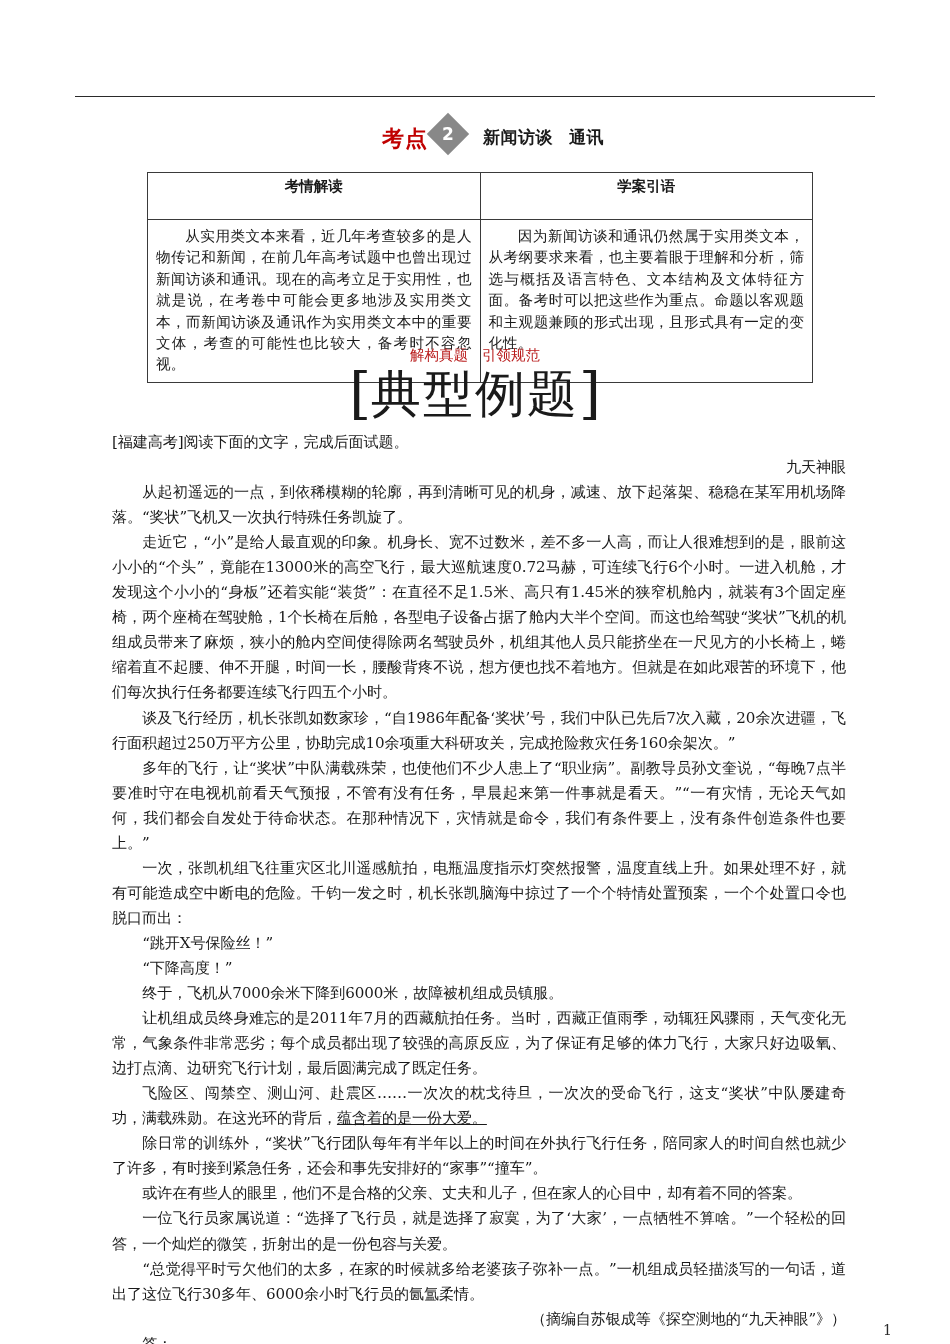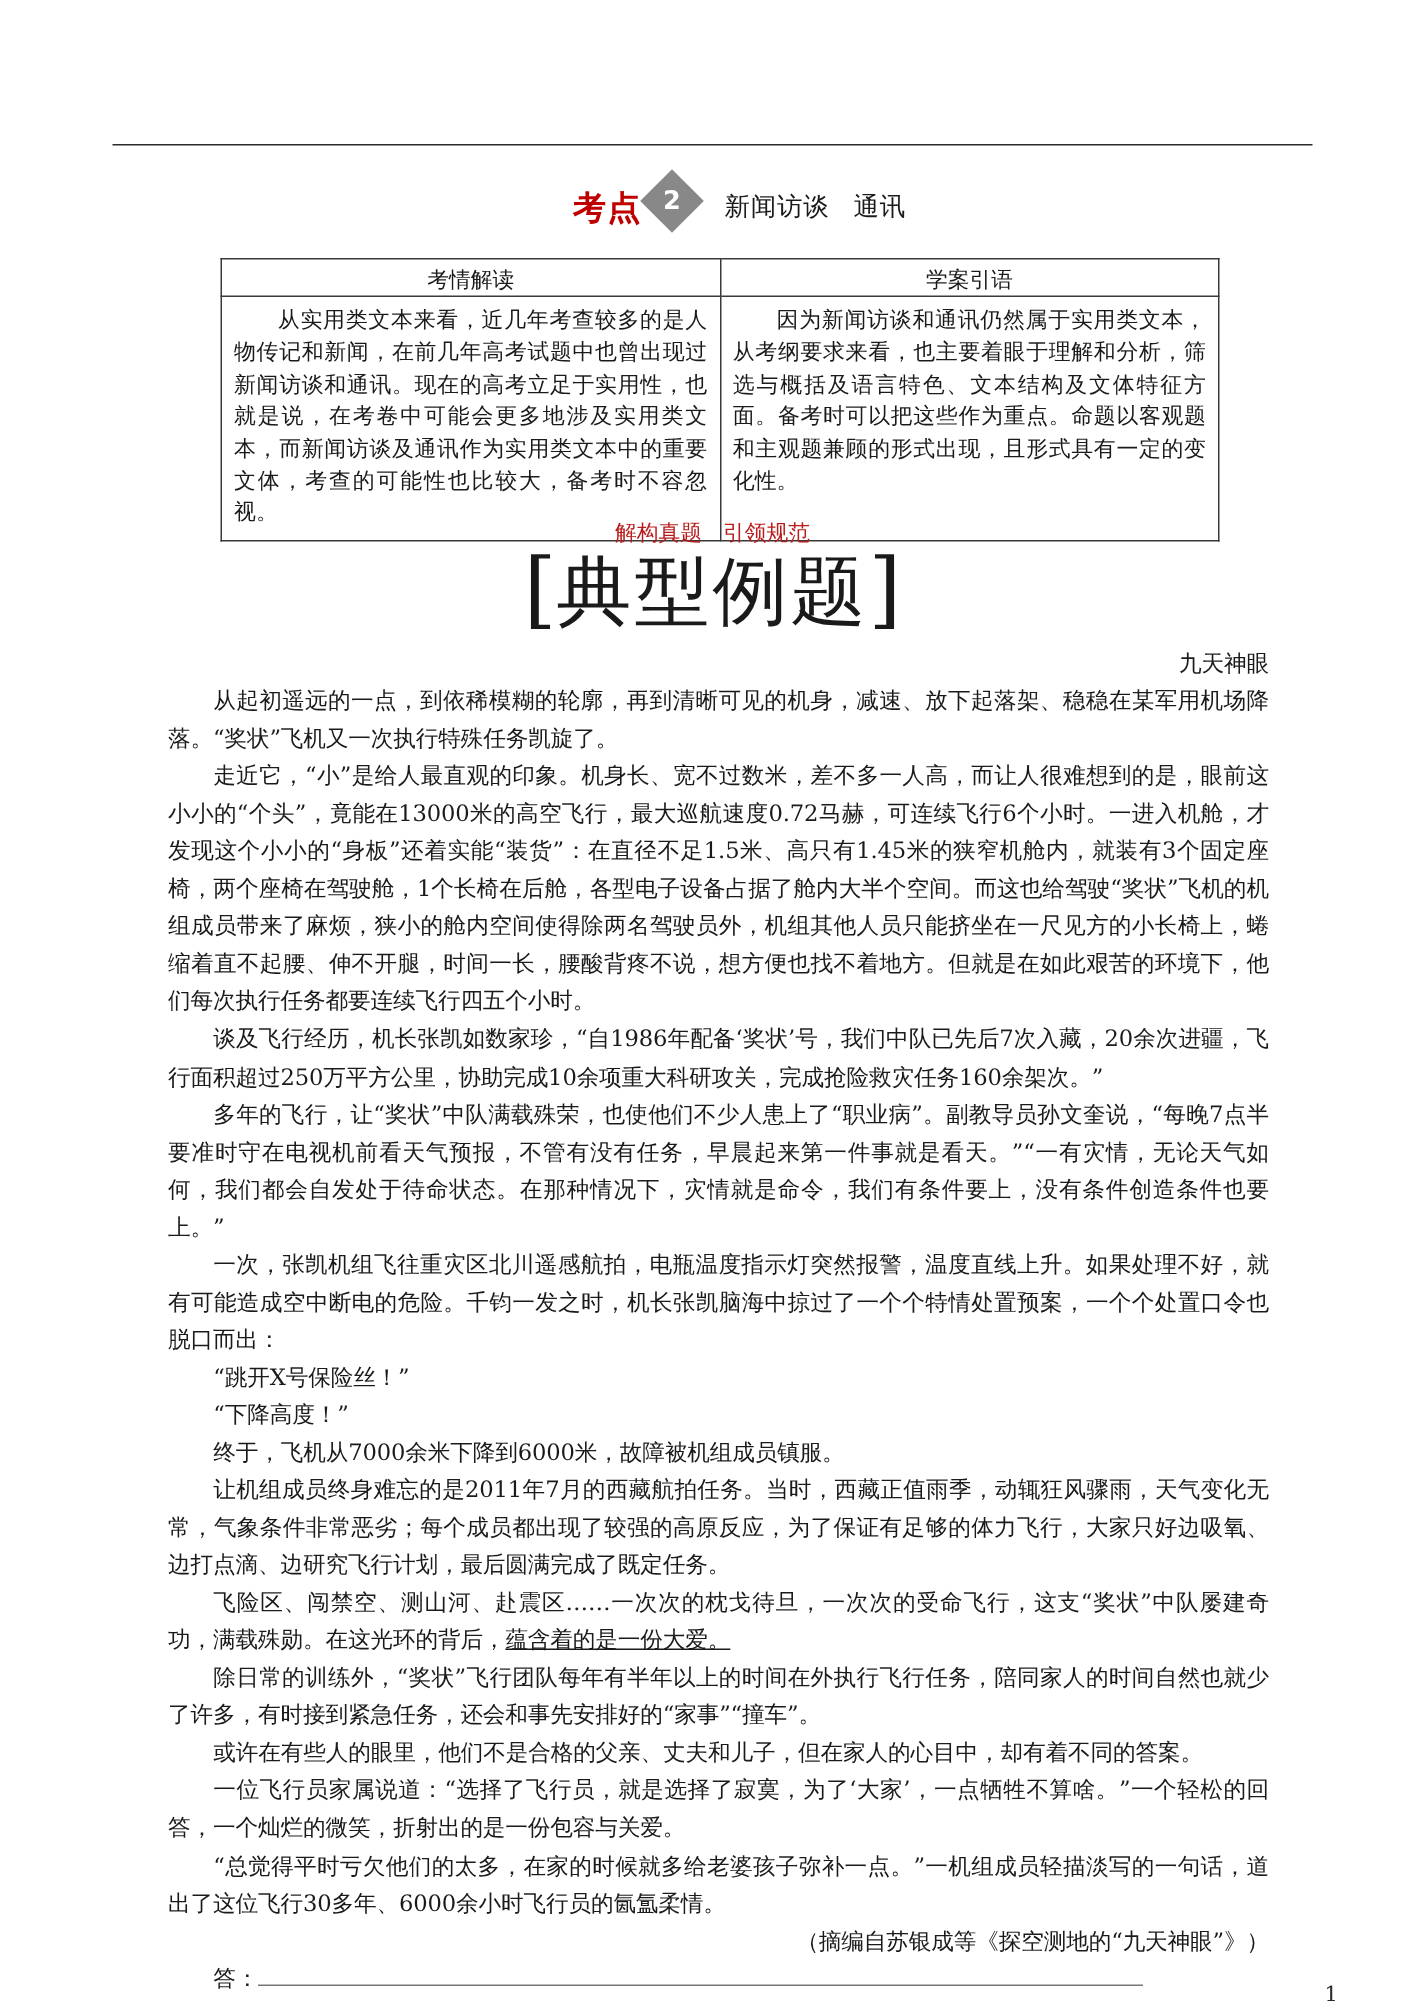--- a/index.html
+++ b/index.html
@@ -75,41 +75,42 @@
     font-size: 17px;
   }
   .kaodian-title {
     position: absolute;
     left: 408px;
     top: 10px;
     font-family: "DejaVu Sans", "Liberation Sans", sans-serif;
     font-size: 17px;
     color: #1a1a1a;
     letter-spacing: 0.5px;
+    font-weight: bold;
   }
   .kaodian-title .gap { display: inline-block; width: 16px; }
 
   
   .info-table {
     position: absolute;
     left: 147px;
     top: 148px;
     width: 666px;
     border-collapse: collapse;
     table-layout: fixed;
   }
   .info-table td, .info-table th {
     border: 1px solid #3a3a3a;
     padding: 0;
     vertical-align: top;
   }
   .info-table th {
-    font-weight: normal;
+    font-weight: bold;
     font-size: 14.5px;
-    padding: 4px 0 1px 0;
+    padding: 4px 0 23px 0;
     font-family: "DejaVu Serif", "Liberation Serif", serif;
   }
   .info-cell {
     font-size: 14.6px;
     line-height: 21.4px;
     padding: 5px 8px 7px 8px;
     text-align: justify;
     text-justify: inter-ideograph;
     text-indent: 2em;
     font-family: "DejaVu Serif", "Liberation Serif", serif;
@@ -236,20 +237,21 @@
   </tbody>
     </table>
 
   <div class="banner-sub"><span>解构真题</span><span class="gap"></span><span>引领规范</span></div>
 
   <div class="banner-big">
     <span class="brk">[</span><span class="big-text">典型例题</span><span class="brk">]</span>
   </div>
 
   <div class="body-area">
+    <p class="para noindent">[福建高考]阅读下面的文字，完成后面试题。</p>
     <p class="para center">九天神眼</p>
     <p class="para">从起初遥远的一点，到依稀模糊的轮廓，再到清晰可见的机身，减速、放下起落架、稳稳在某军用机场降落。“奖状”飞机又一次执行特殊任务凯旋了。</p>
     <p class="para">走近它，“小”是给人最直观的印象。机身长、宽不过数米，差不多一人高，而让人很难想到的是，眼前这小小的“个头”，竟能在13000米的高空飞行，最大巡航速度0.72马赫，可连续飞行6个小时。一进入机舱，才发现这个小小的“身板”还着实能“装货”：在直径不足1.5米、高只有1.45米的狭窄机舱内，就装有3个固定座椅，两个座椅在驾驶舱，1个长椅在后舱，各型电子设备占据了舱内大半个空间。而这也给驾驶“奖状”飞机的机组成员带来了麻烦，狭小的舱内空间使得除两名驾驶员外，机组其他人员只能挤坐在一尺见方的小长椅上，蜷缩着直不起腰、伸不开腿，时间一长，腰酸背疼不说，想方便也找不着地方。但就是在如此艰苦的环境下，他们每次执行任务都要连续飞行四五个小时。</p>
     <p class="para">谈及飞行经历，机长张凯如数家珍，“自1986年配备‘奖状’号，我们中队已先后7次入藏，20余次进疆，飞行面积超过250万平方公里，协助完成10余项重大科研攻关，完成抢险救灾任务160余架次。”</p>
     <p class="para">多年的飞行，让“奖状”中队满载殊荣，也使他们不少人患上了“职业病”。副教导员孙文奎说，“每晚7点半要准时守在电视机前看天气预报，不管有没有任务，早晨起来第一件事就是看天。”“一有灾情，无论天气如何，我们都会自发处于待命状态。在那种情况下，灾情就是命令，我们有条件要上，没有条件创造条件也要上。”</p>
     <p class="para">一次，张凯机组飞往重灾区北川遥感航拍，电瓶温度指示灯突然报警，温度直线上升。如果处理不好，就有可能造成空中断电的危险。千钧一发之时，机长张凯脑海中掠过了一个个特情处置预案，一个个处置口令也脱口而出：</p>
     <p class="para">“跳开X号保险丝！”</p>
     <p class="para">“下降高度！”</p>
     <p class="para">终于，飞机从7000余米下降到6000米，故障被机组成员镇服。</p>
     <p class="para">让机组成员终身难忘的是2011年7月的西藏航拍任务。当时，西藏正值雨季，动辄狂风骤雨，天气变化无常，气象条件非常恶劣；每个成员都出现了较强的高原反应，为了保证有足够的体力飞行，大家只好边吸氧、边打点滴、边研究飞行计划，最后圆满完成了既定任务。</p>

